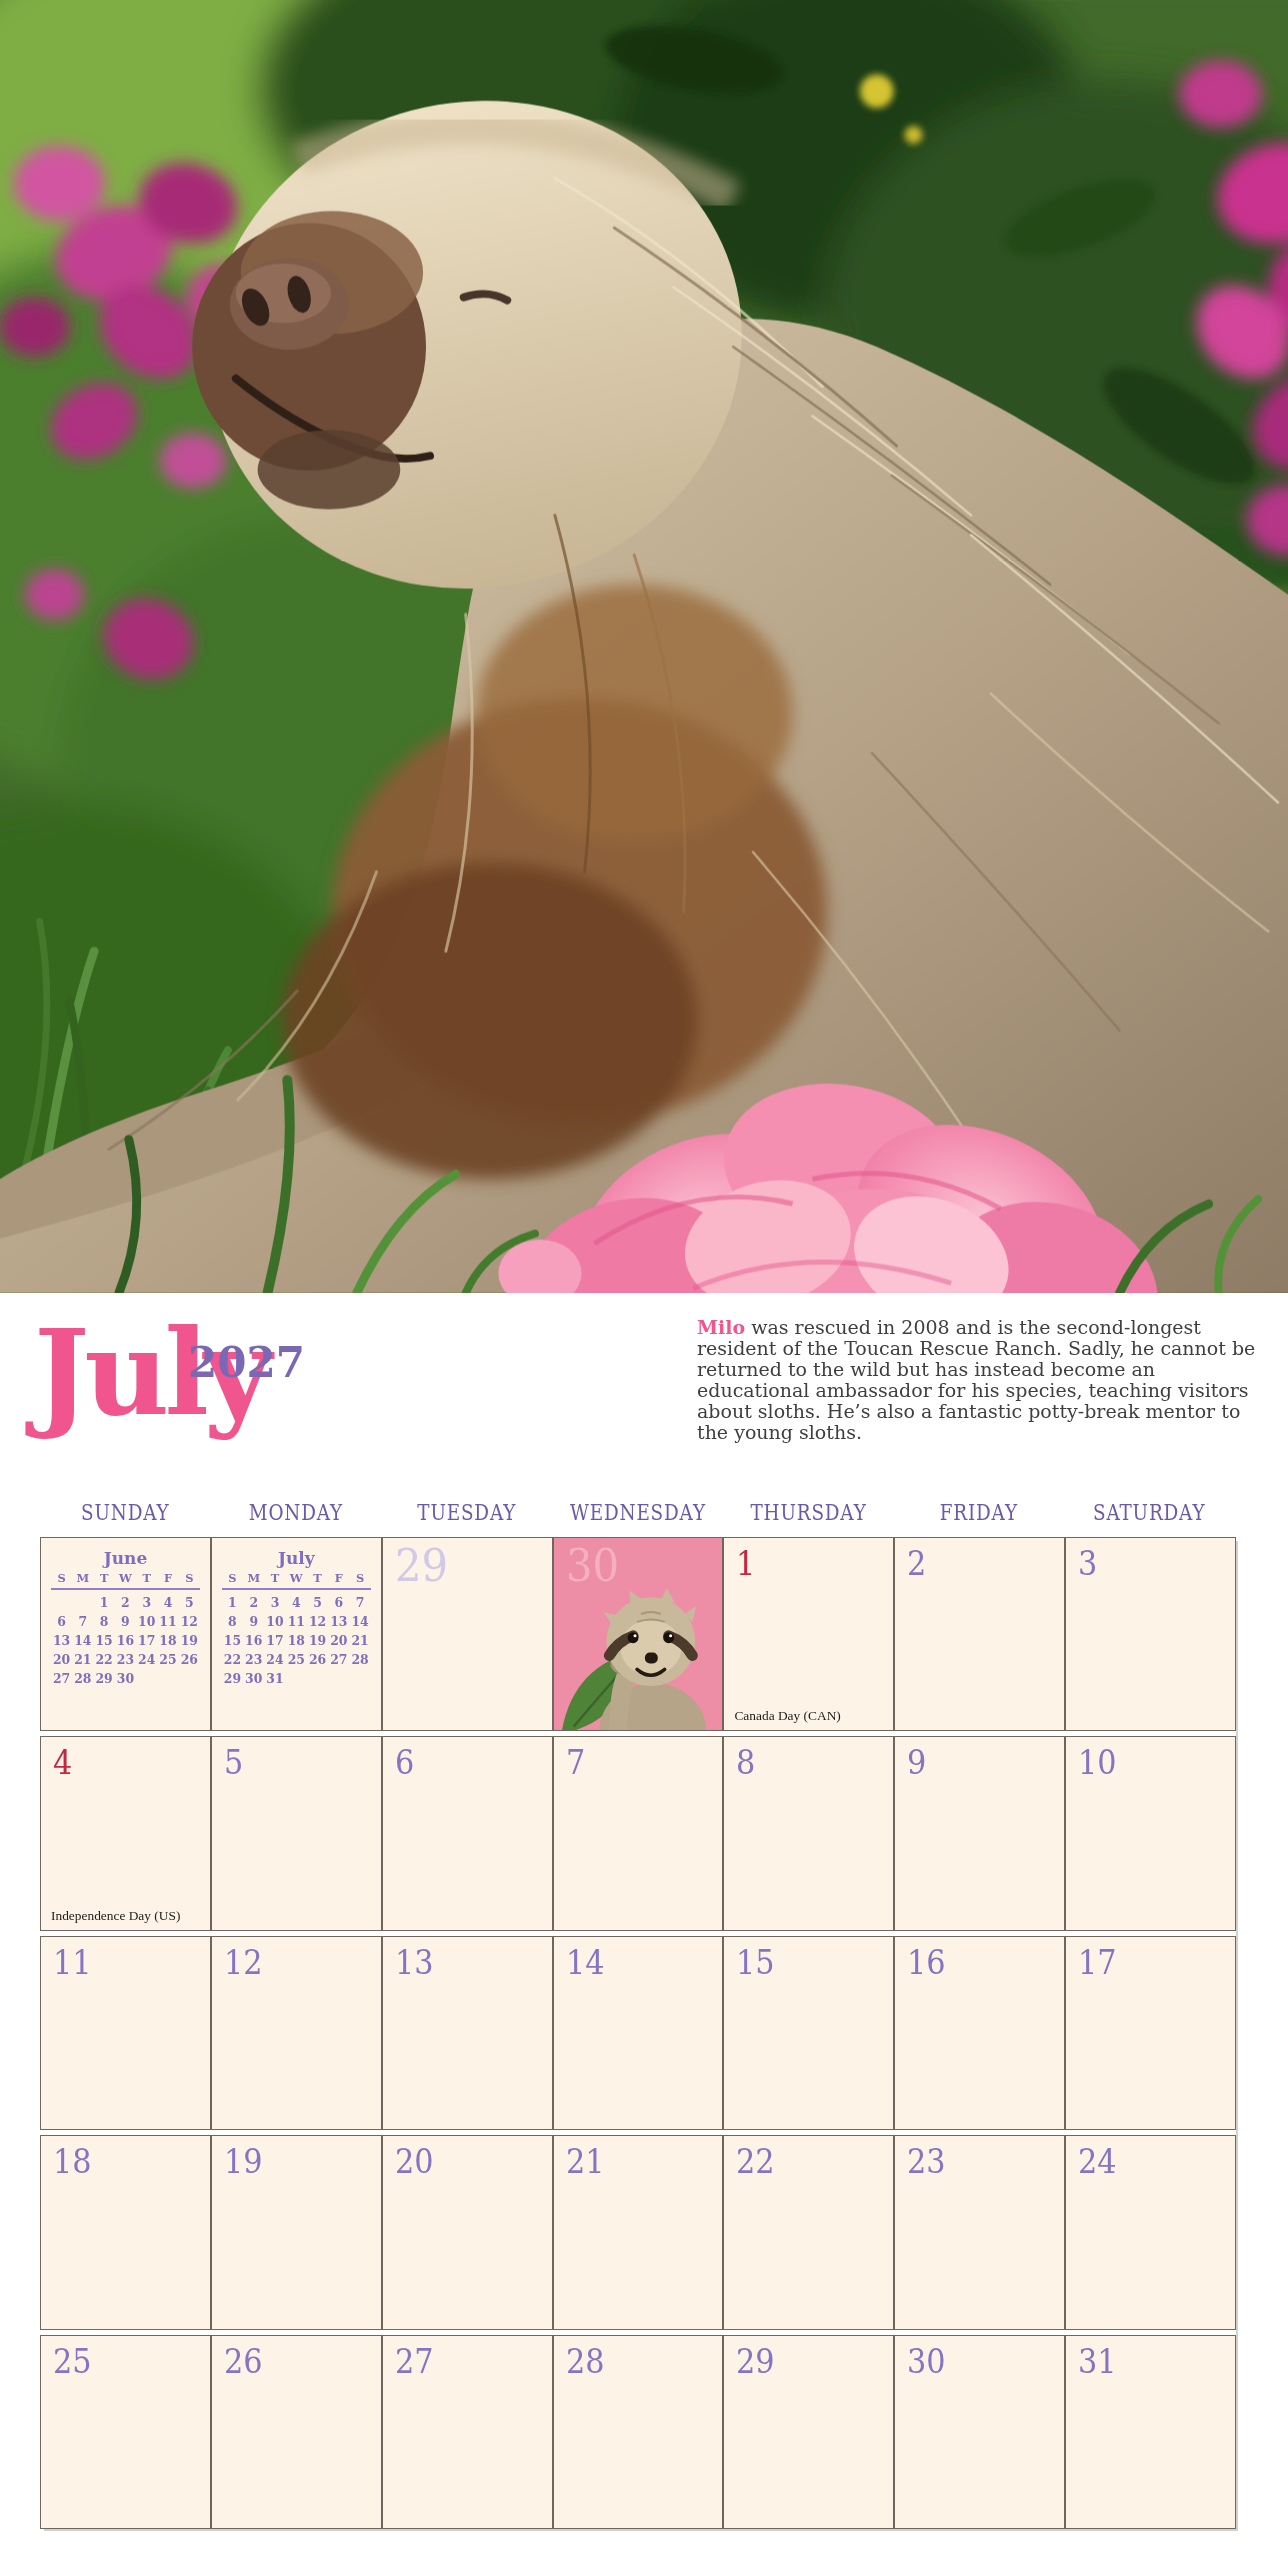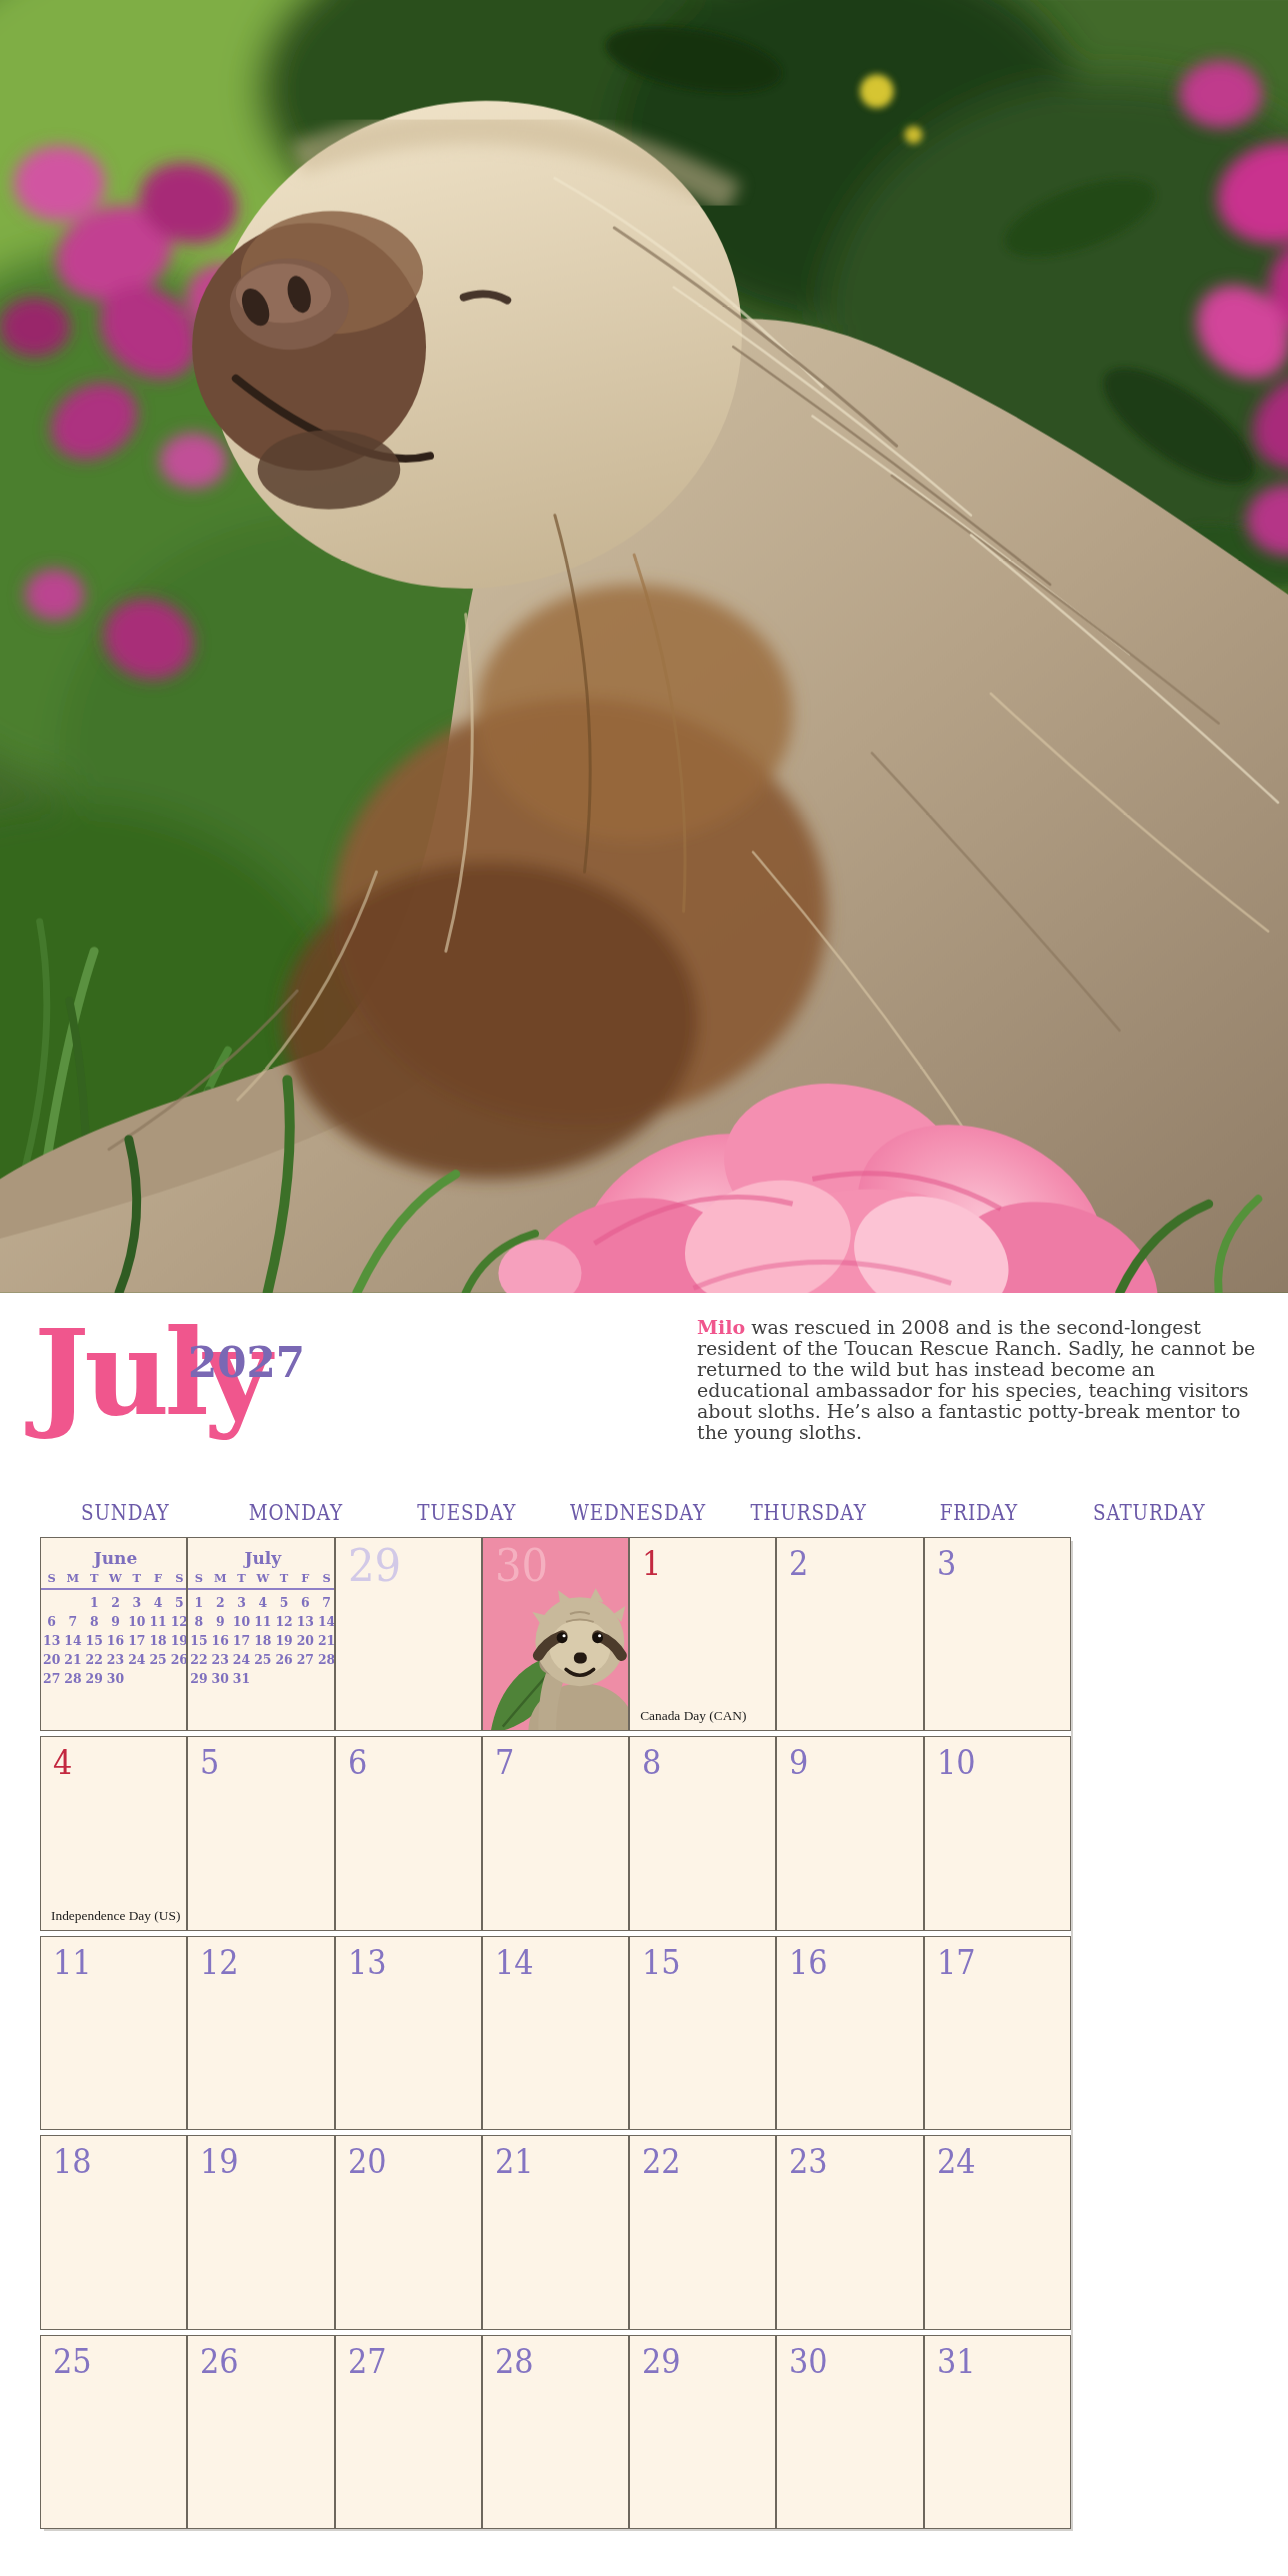--- a/index.html
+++ b/index.html
@@ -21,21 +21,21 @@
   
   .description{position:absolute;left:697px;top:1317px;width:565px;margin:0;
         font-size:19px;line-height:21px;color:var(--body-text);font-family:"DejaVu Serif",serif;}
   .description .hl{color:var(--accent-pink);font-weight:bold;}
   
   .weekday-row{position:absolute;left:40px;top:1492px;width:1195px;height:40px;
         display:grid;grid-template-columns:repeat(7,1fr);align-items:center;}
   .weekday{text-align:center;color:var(--header-purple);font-size:23px;}
   .weekday span{display:inline-block;transform:scaleX(0.8);letter-spacing:1px;}
   
-  .calendar-grid{position:absolute;left:40px;top:1537px;width:1031px;height:992px;
+  .calendar-grid{position:absolute;left:40px;top:1537px;width:1196px;height:992px;
         display:grid;grid-template-columns:repeat(7,1fr);grid-template-rows:repeat(5,1fr);
         row-gap:5px;box-shadow:3px 3px 0 -1px rgba(130,124,112,.35);}
   .cell{position:relative;border:1px solid var(--grid-line);background:var(--cell-cream);overflow:hidden;}
   .day-num{position:absolute;top:6px;left:12px;font-size:33px;color:var(--day-purple);
         display:inline-block;transform:scaleX(.92);transform-origin:left top;}
   .day-num.red{color:var(--holiday-red);}
   .ghost-num{position:absolute;top:2px;left:12px;font-size:44px;color:var(--ghost-purple);
         display:inline-block;transform:scaleX(.95);transform-origin:left top;}
   .photo-cell{background:var(--photo-cell-pink);}
   .photo-cell .ghost-num{color:var(--ghost-pink);}

